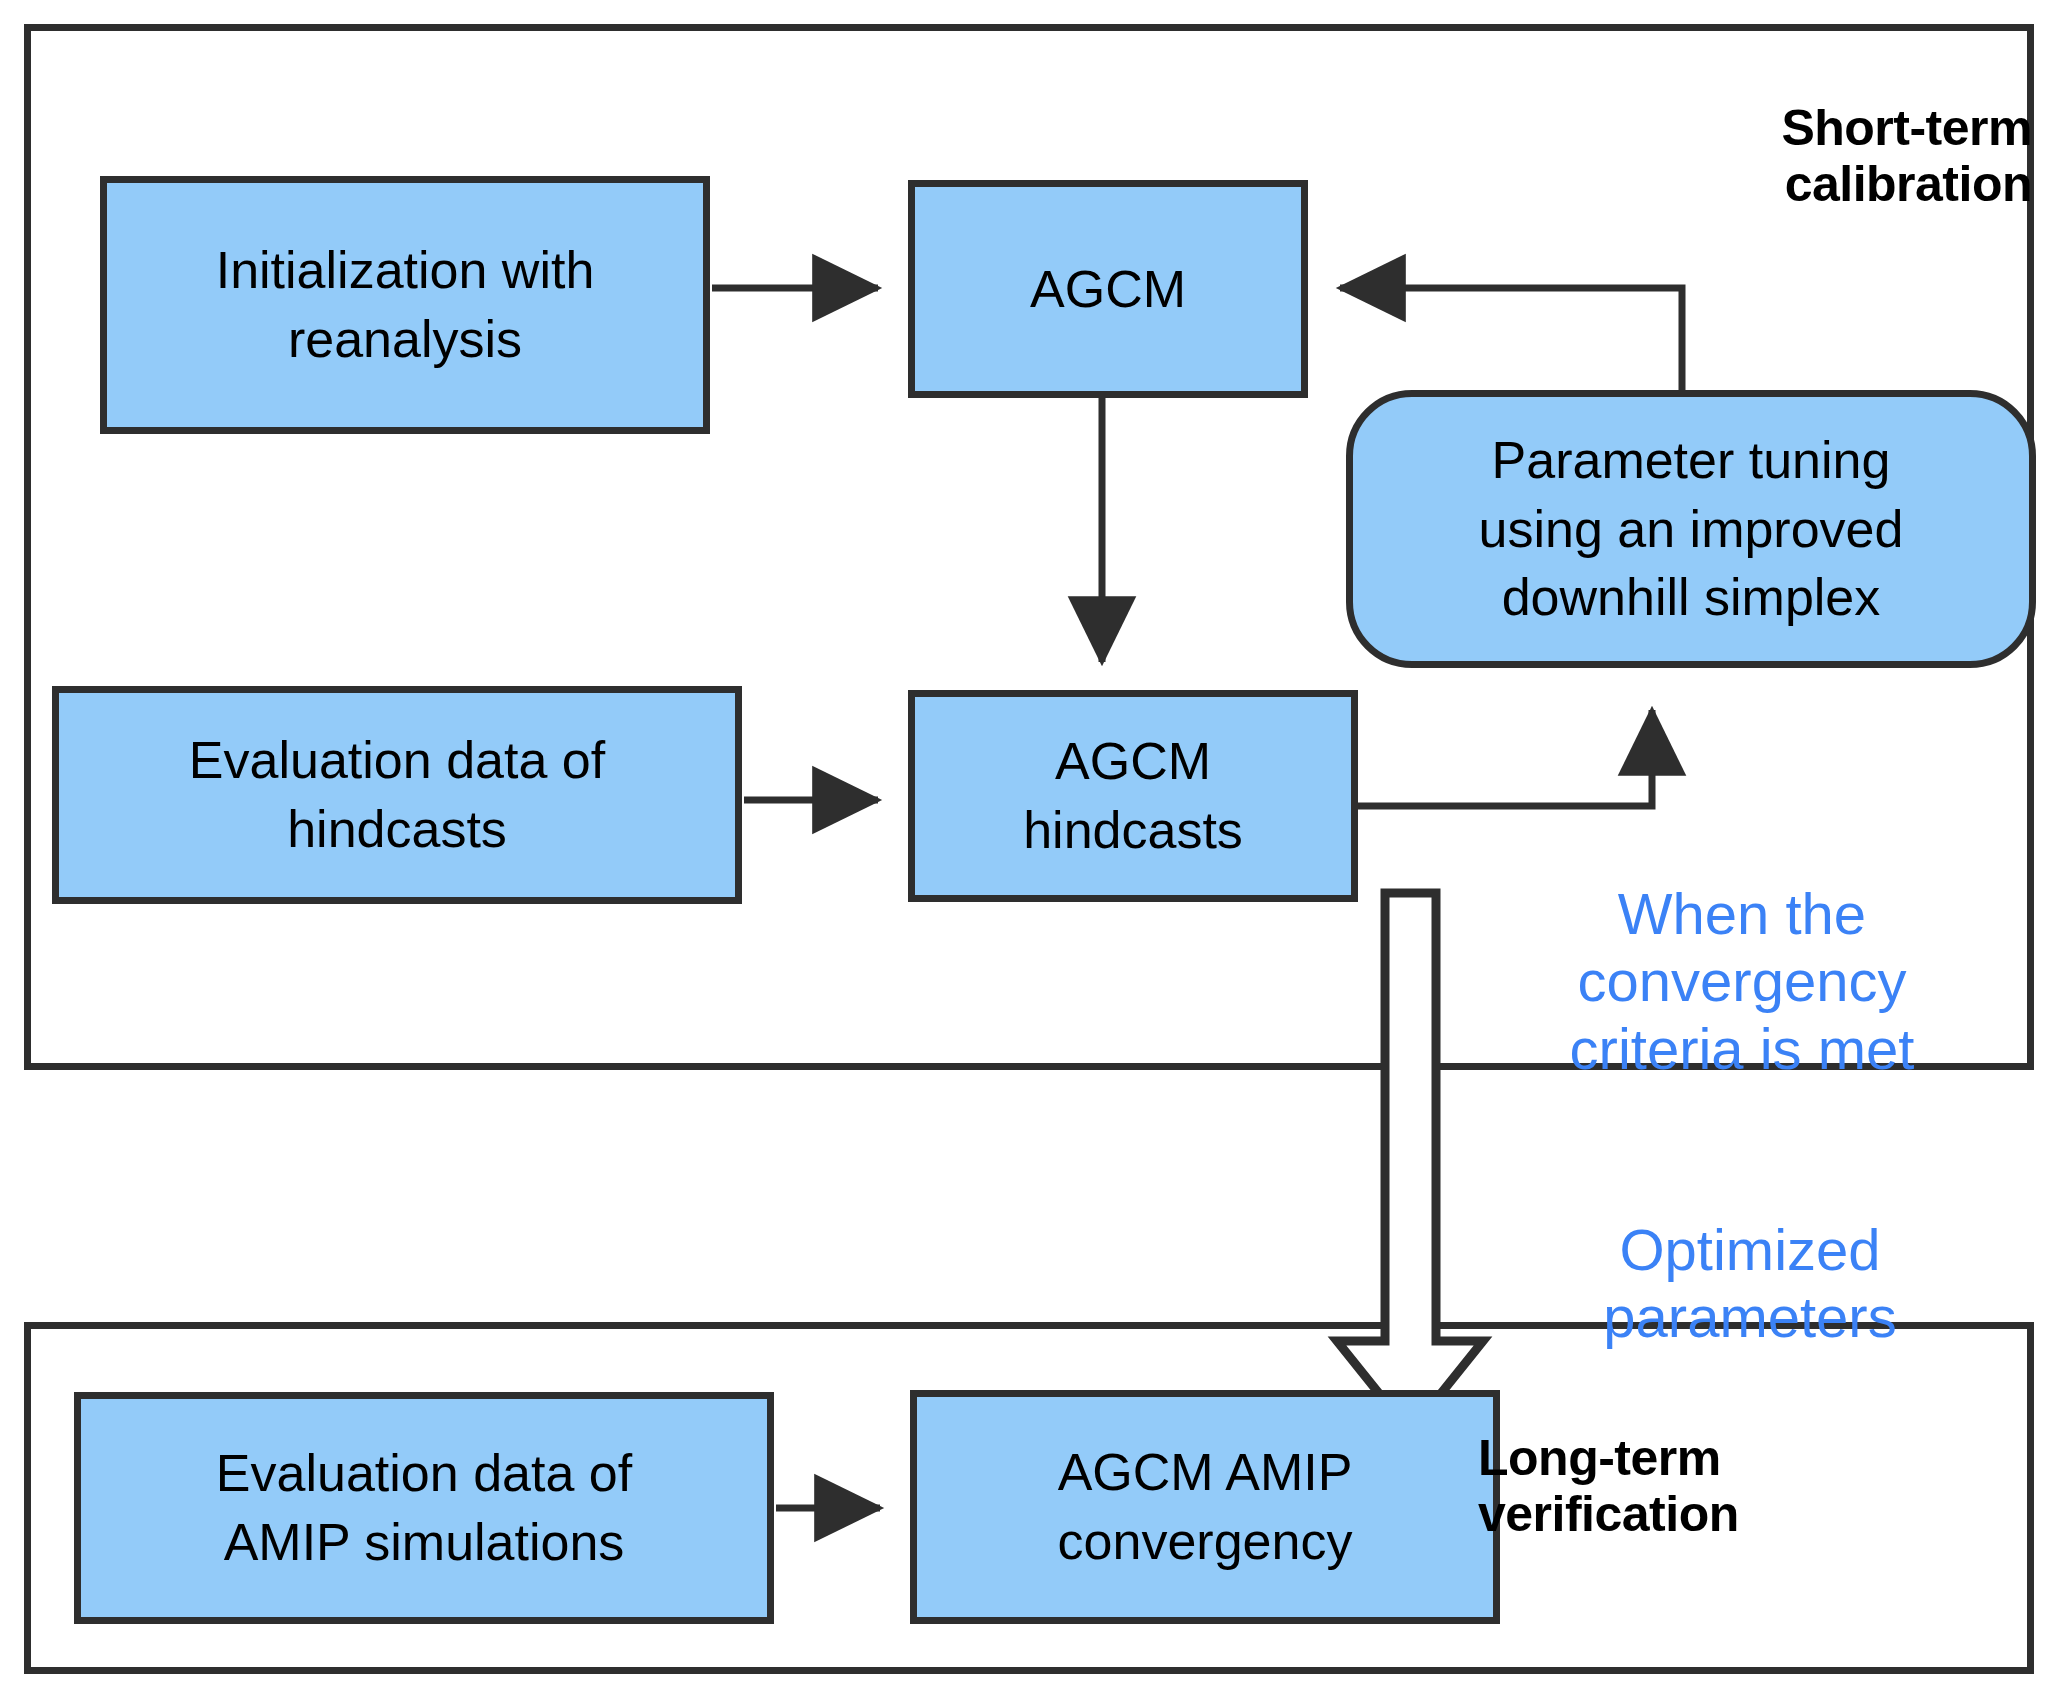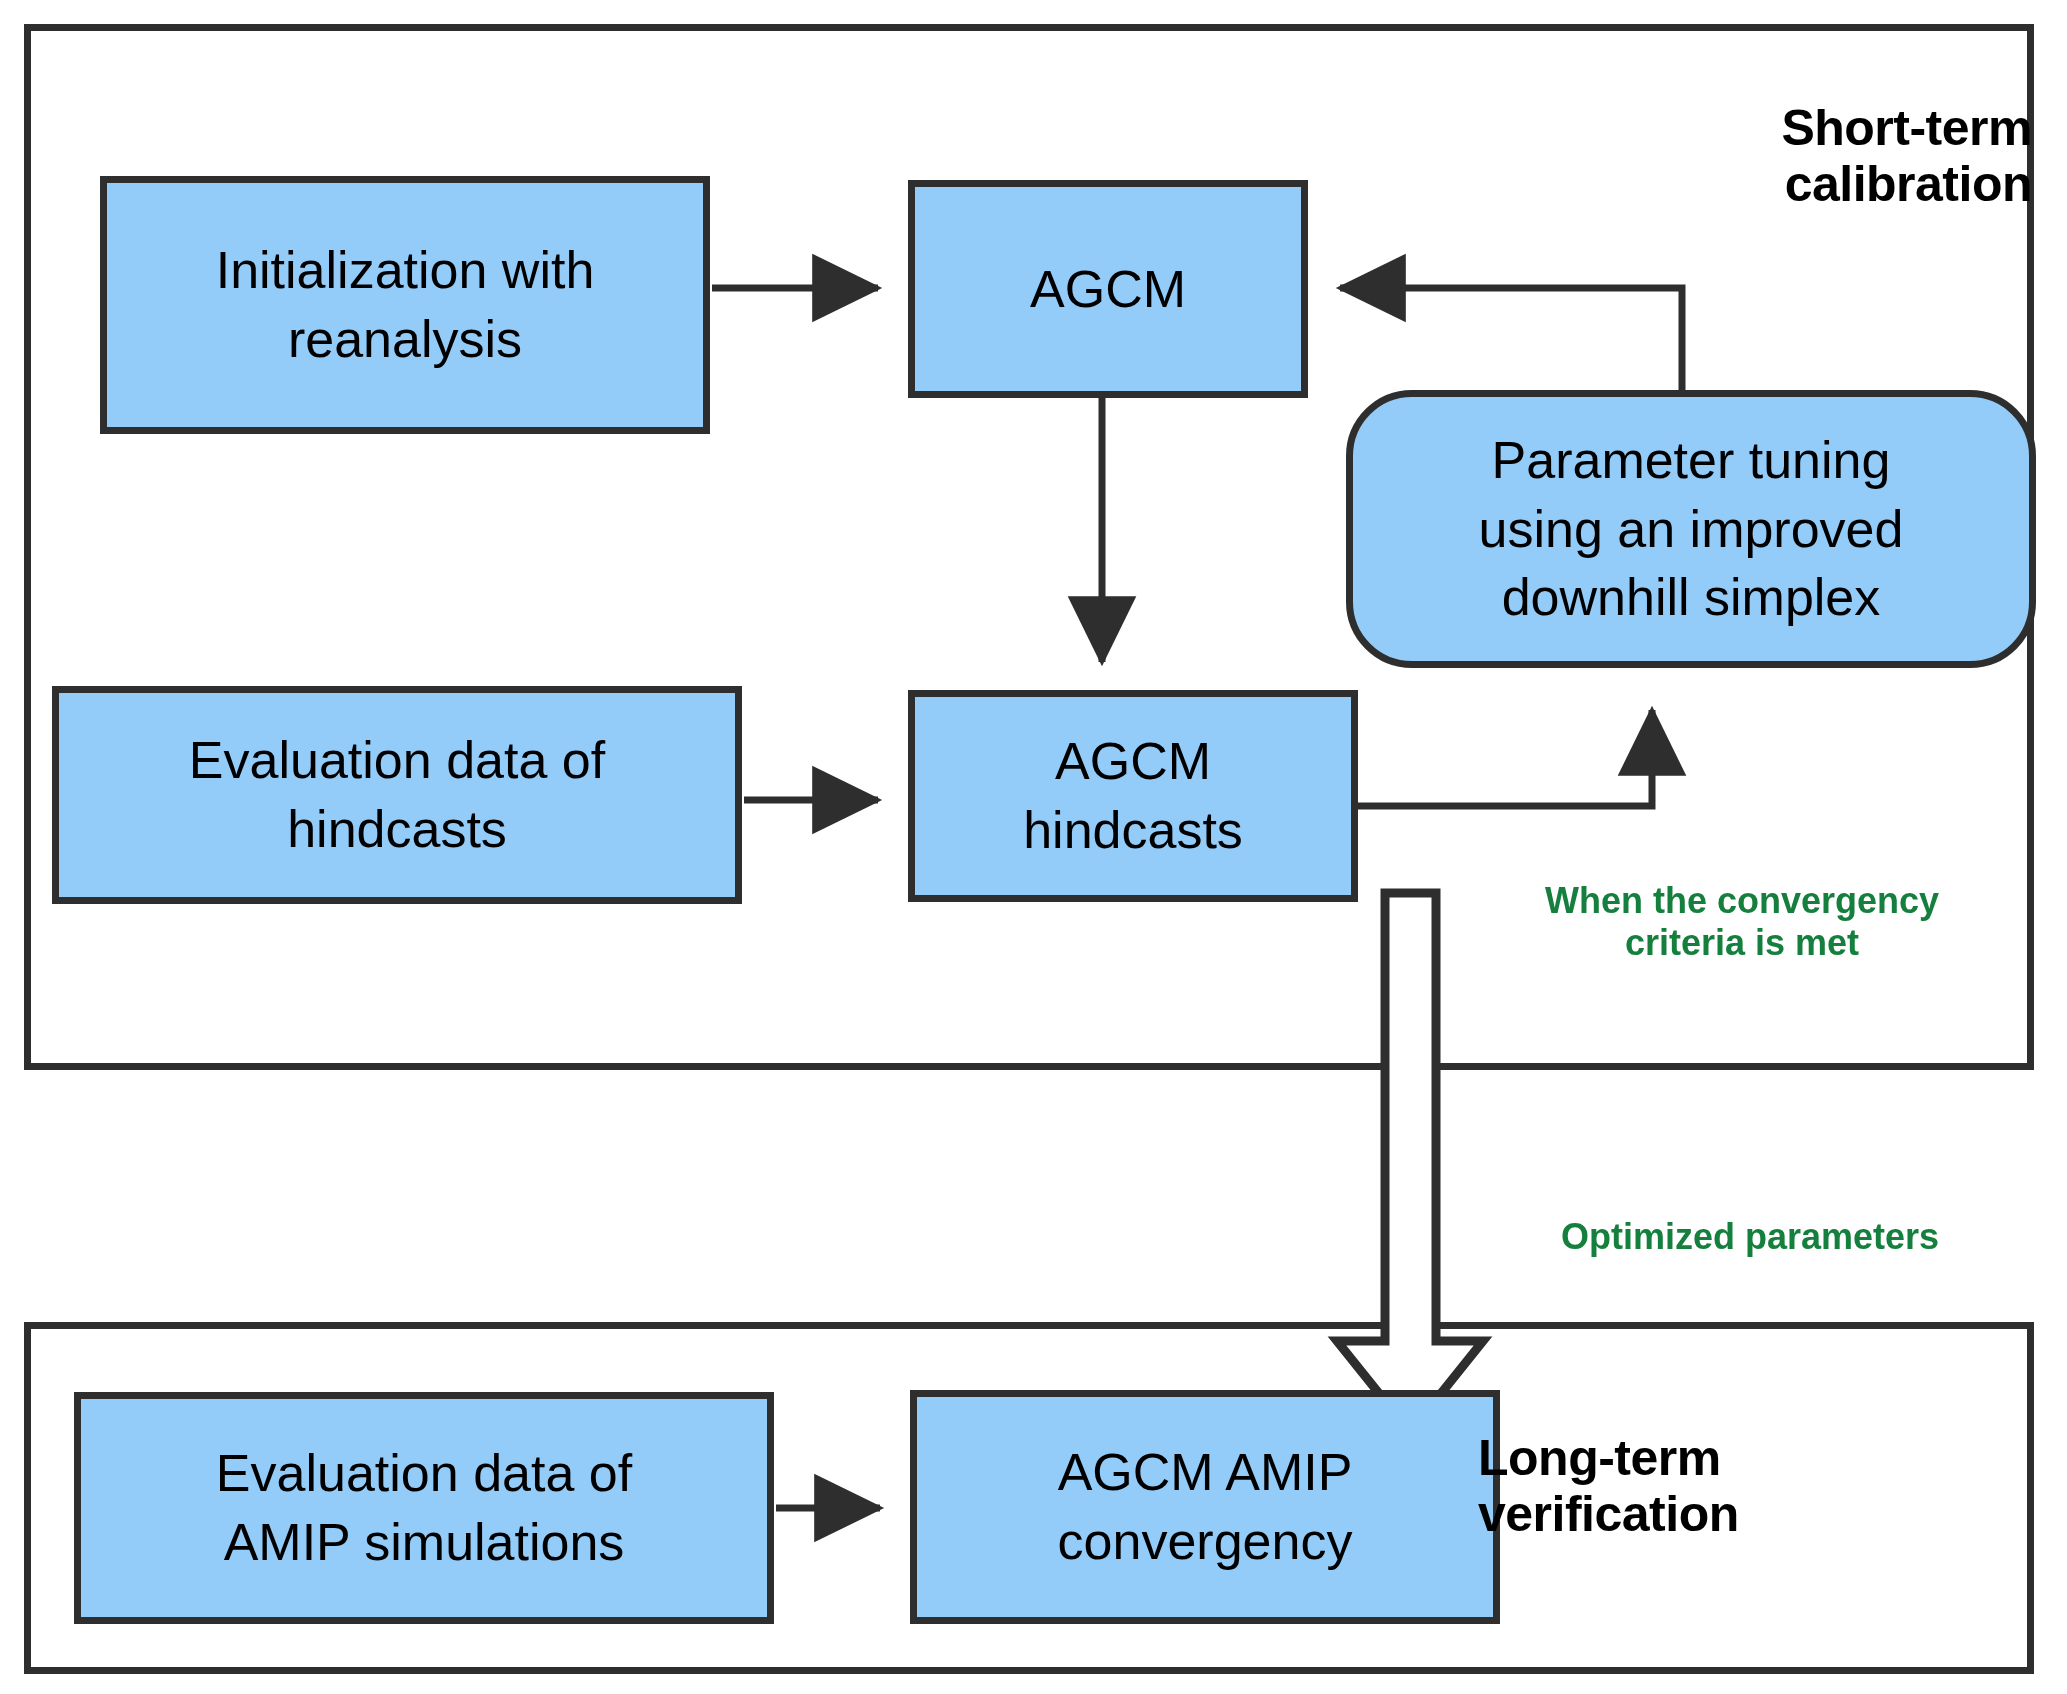--- a/index.html
+++ b/index.html
@@ -92,24 +92,24 @@
     position: absolute;
     left: 0;
     top: 0;
     width: 2067px;
     height: 1694px;
     pointer-events: none;
   }
   
   .annotation {
     position: absolute;
-    font-weight: bold;
-    font-size: 36px;
+    font-weight: normal;
+    font-size: 58px;
     line-height: 1.16;
-    color: #15803d;
+    color: #3b82f6;
     white-space: pre-line;
   }
   #label-convergency {
     left: 1462px;
     top: 880px;
     width: 560px;
     text-align: center;
   }
   #label-optimized {
     left: 1470px;

